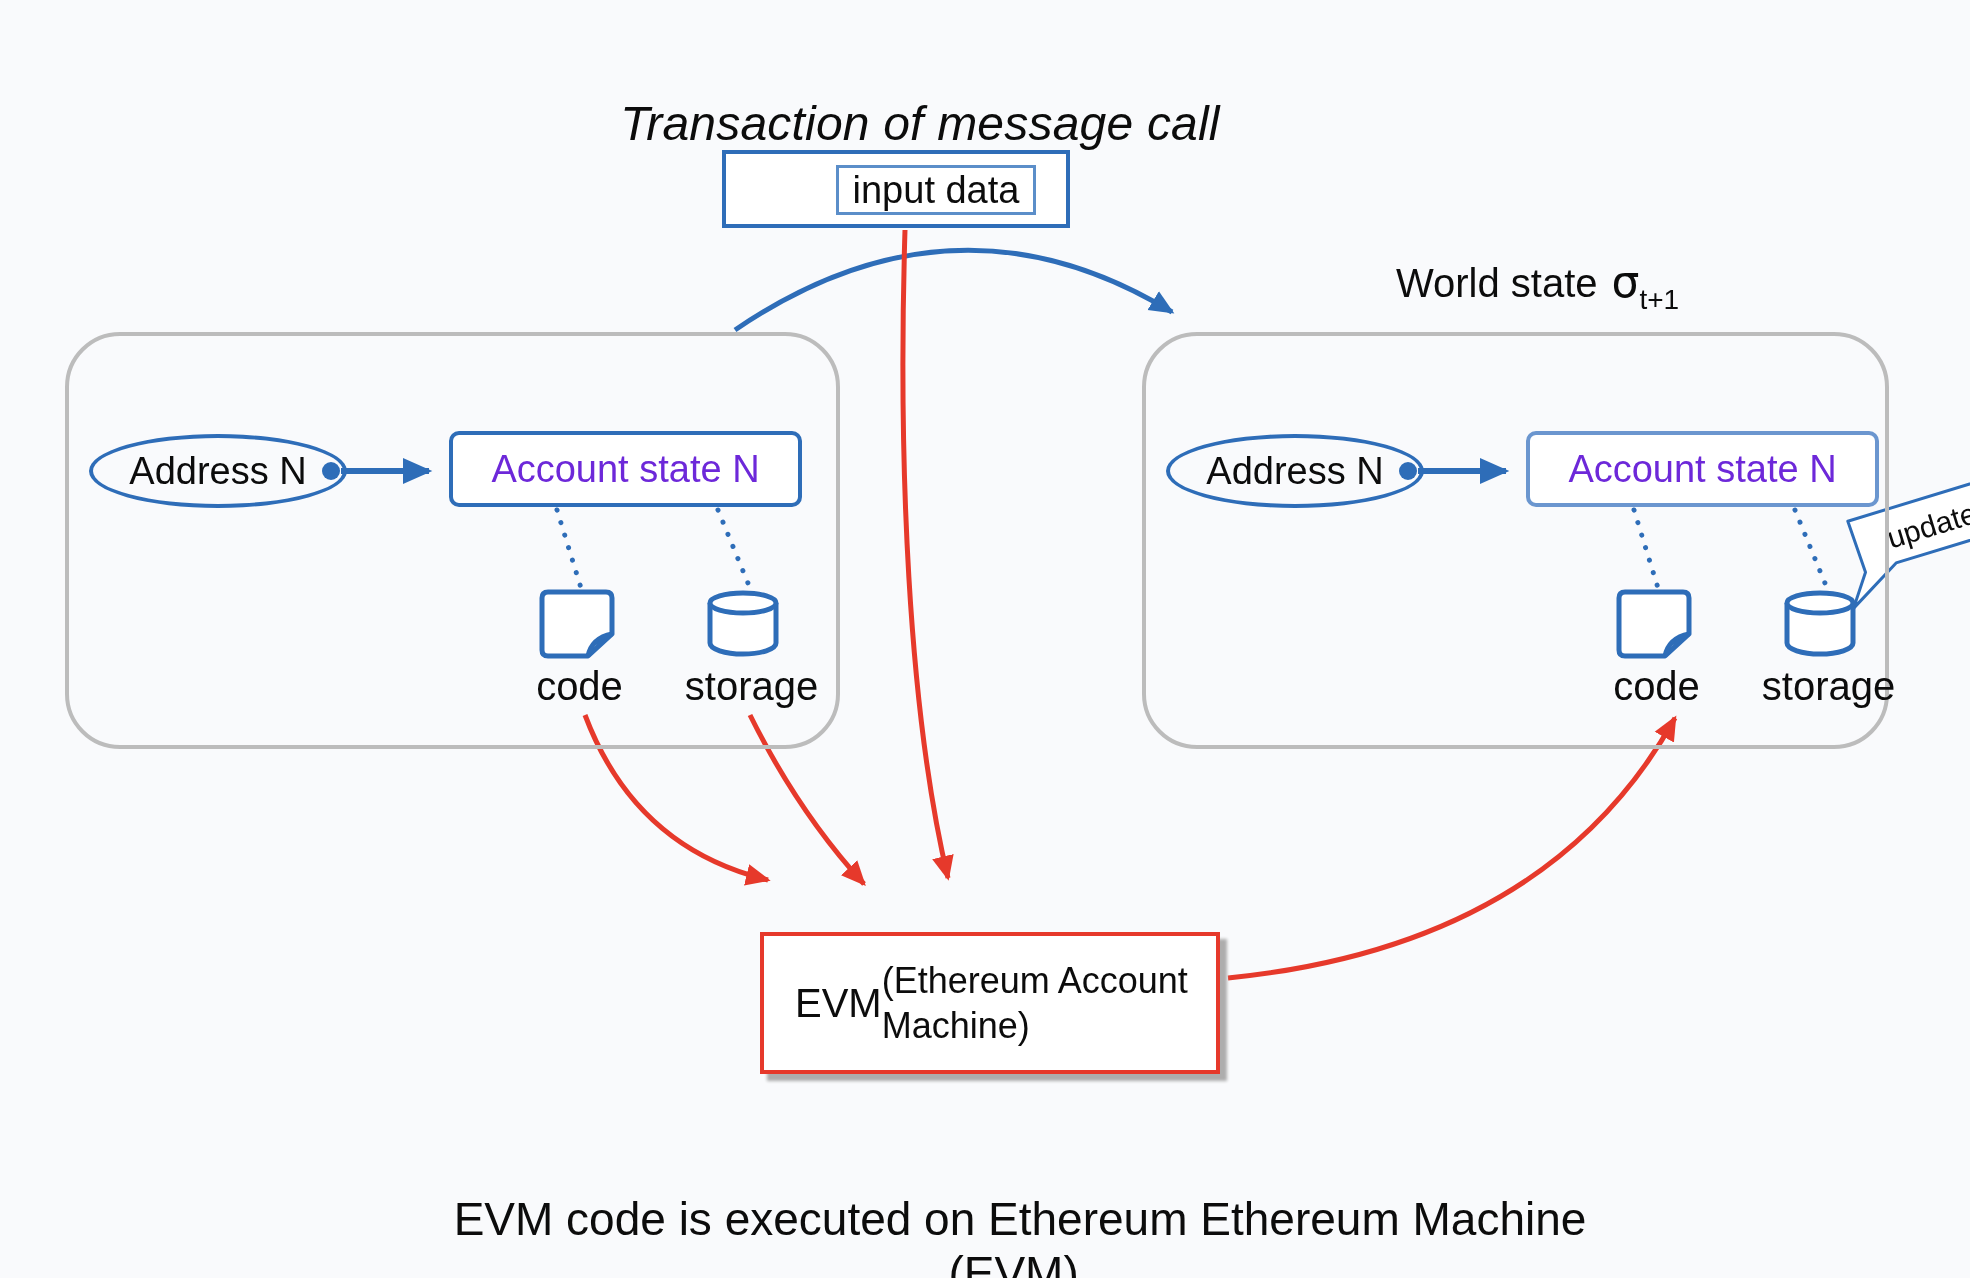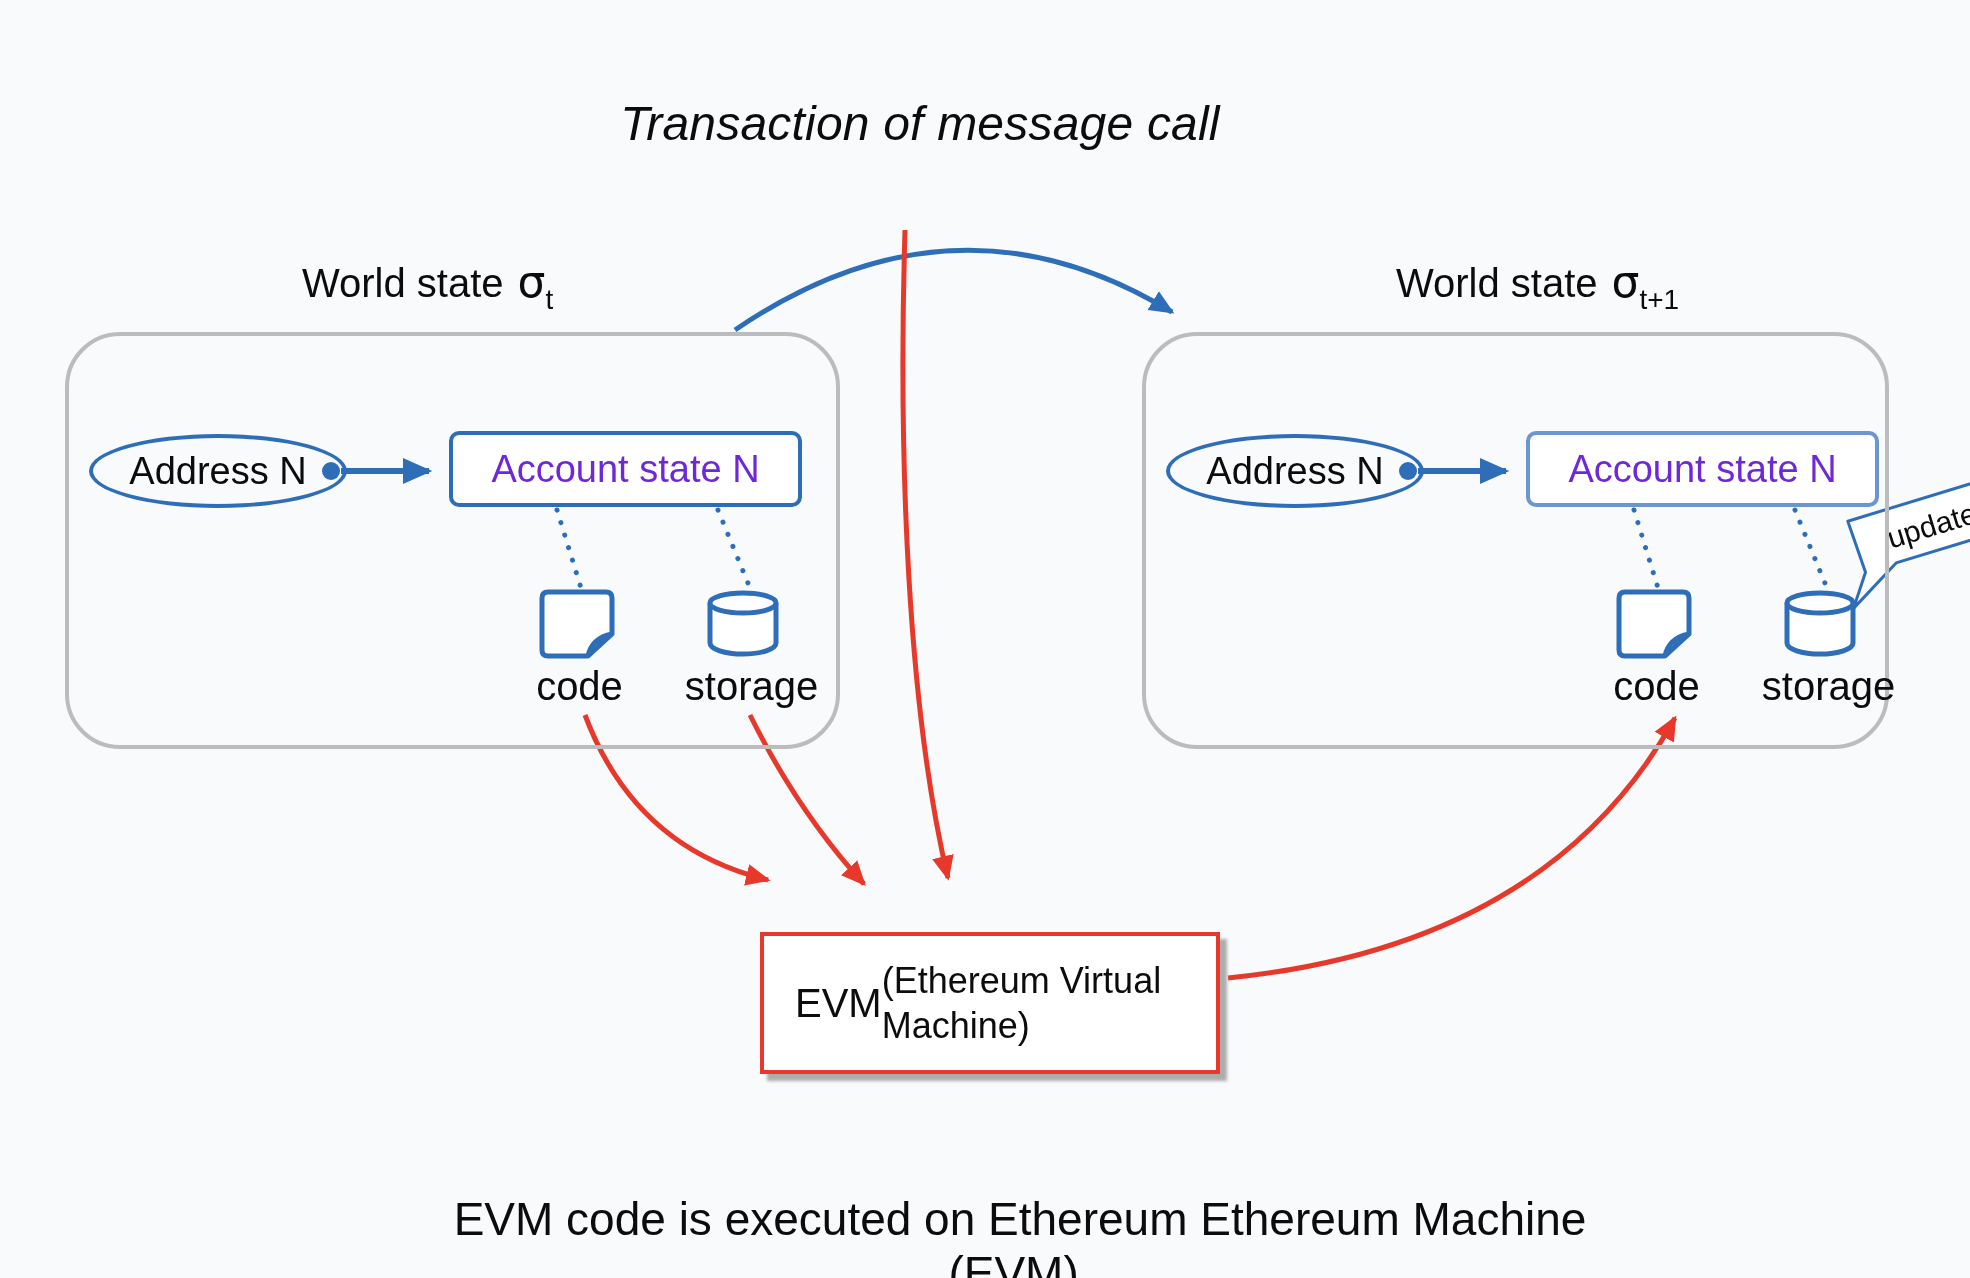--- a/index.html
+++ b/index.html
@@ -106,24 +106,24 @@
 
     <path d="M 1228,978 Q 1548,946 1675,718" fill="none" stroke="#e6392b" stroke-width="5" marker-end="url(#mred)"></path>
 
     <g transform="translate(1856,548) rotate(-17)">
       <polygon points="0,-28 158,-28 158,26 34,26 -20,57 2,26" fill="#ffffff" stroke="#2e6db8" stroke-width="3" stroke-linejoin="round"></polygon>
       <text class="callout-text" x="79" y="11" text-anchor="middle">update</text>
     </g>
   </svg>
 
   <div class="abs diagram-title">Transaction of message call</div>
+  <div class="abs tx-box">
+    <div class="input-box">input data</div>
+  </div>
 
-  <div class="abs ws-label left">
-    <span>World state</span><span class="sigma">σ</span><span class="sub">t</span>
-  </div>
   <div class="abs ws-label right">
     <span>World state</span><span class="sigma">σ</span><span class="sub">t+1</span>
   </div>
 
   <div class="abs ws-group left">
     <div class="addr-ellipse">Address N</div>
     <div class="account-box">Account state N</div>
     <svg class="layer" width="775" height="417">
       <circle cx="262" cy="135" r="9" fill="#2e6db8"></circle>
       <line x1="272" y1="135" x2="360" y2="135" stroke="#2e6db8" stroke-width="6" marker-end="url(#mblue)"></line>
@@ -160,18 +160,18 @@
         <path d="M3,11 V51 A33,11 0 0 0 69,51 V11" fill="#ffffff" stroke="#2e6db8" stroke-width="5"></path>
         <ellipse cx="36" cy="11" rx="33" ry="10" fill="#ffffff" stroke="#2e6db8" stroke-width="5"></ellipse>
       </g>
     </svg>
     <div class="icon-label code">code</div>
     <div class="icon-label storage">storage</div>
   </div>
 
   <div class="abs evm-box">
     <div class="evm-line1">EVM</div>
-    <div class="evm-line2">(Ethereum Virtual Machine)</div>
+    <div class="evm-line2">(Ethereum Account Machine)</div>
   </div>
 
   <div class="abs caption">EVM code is executed on Ethereum Ethereum Machine (EVM).</div>
 
 </div>
 
 </body></html>

